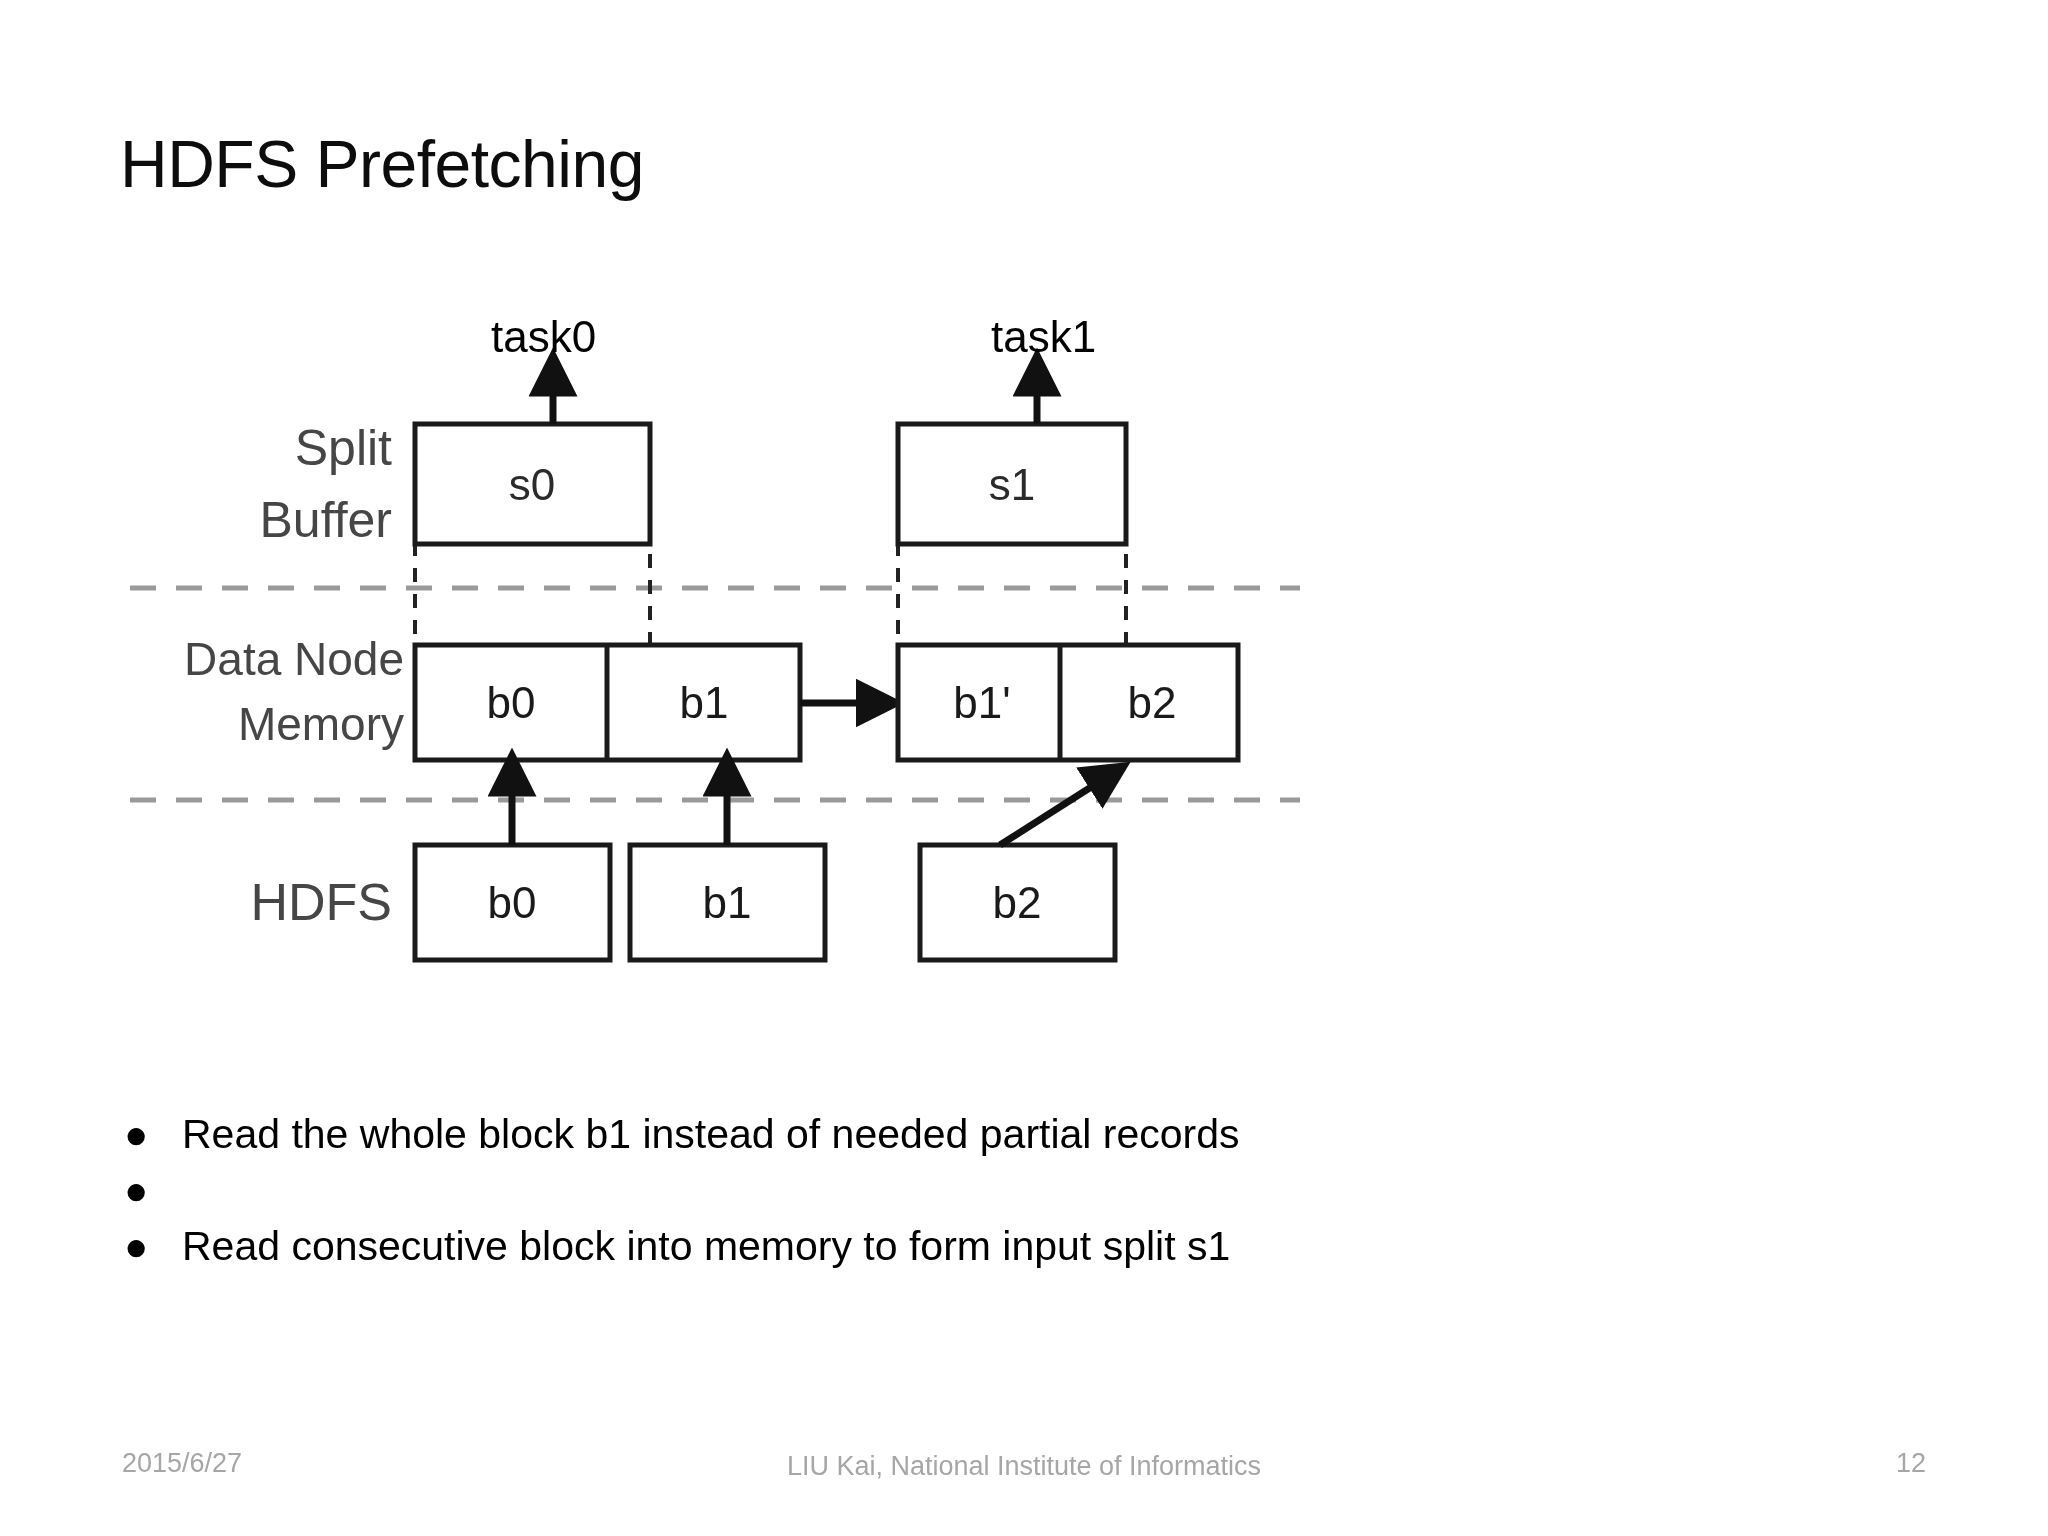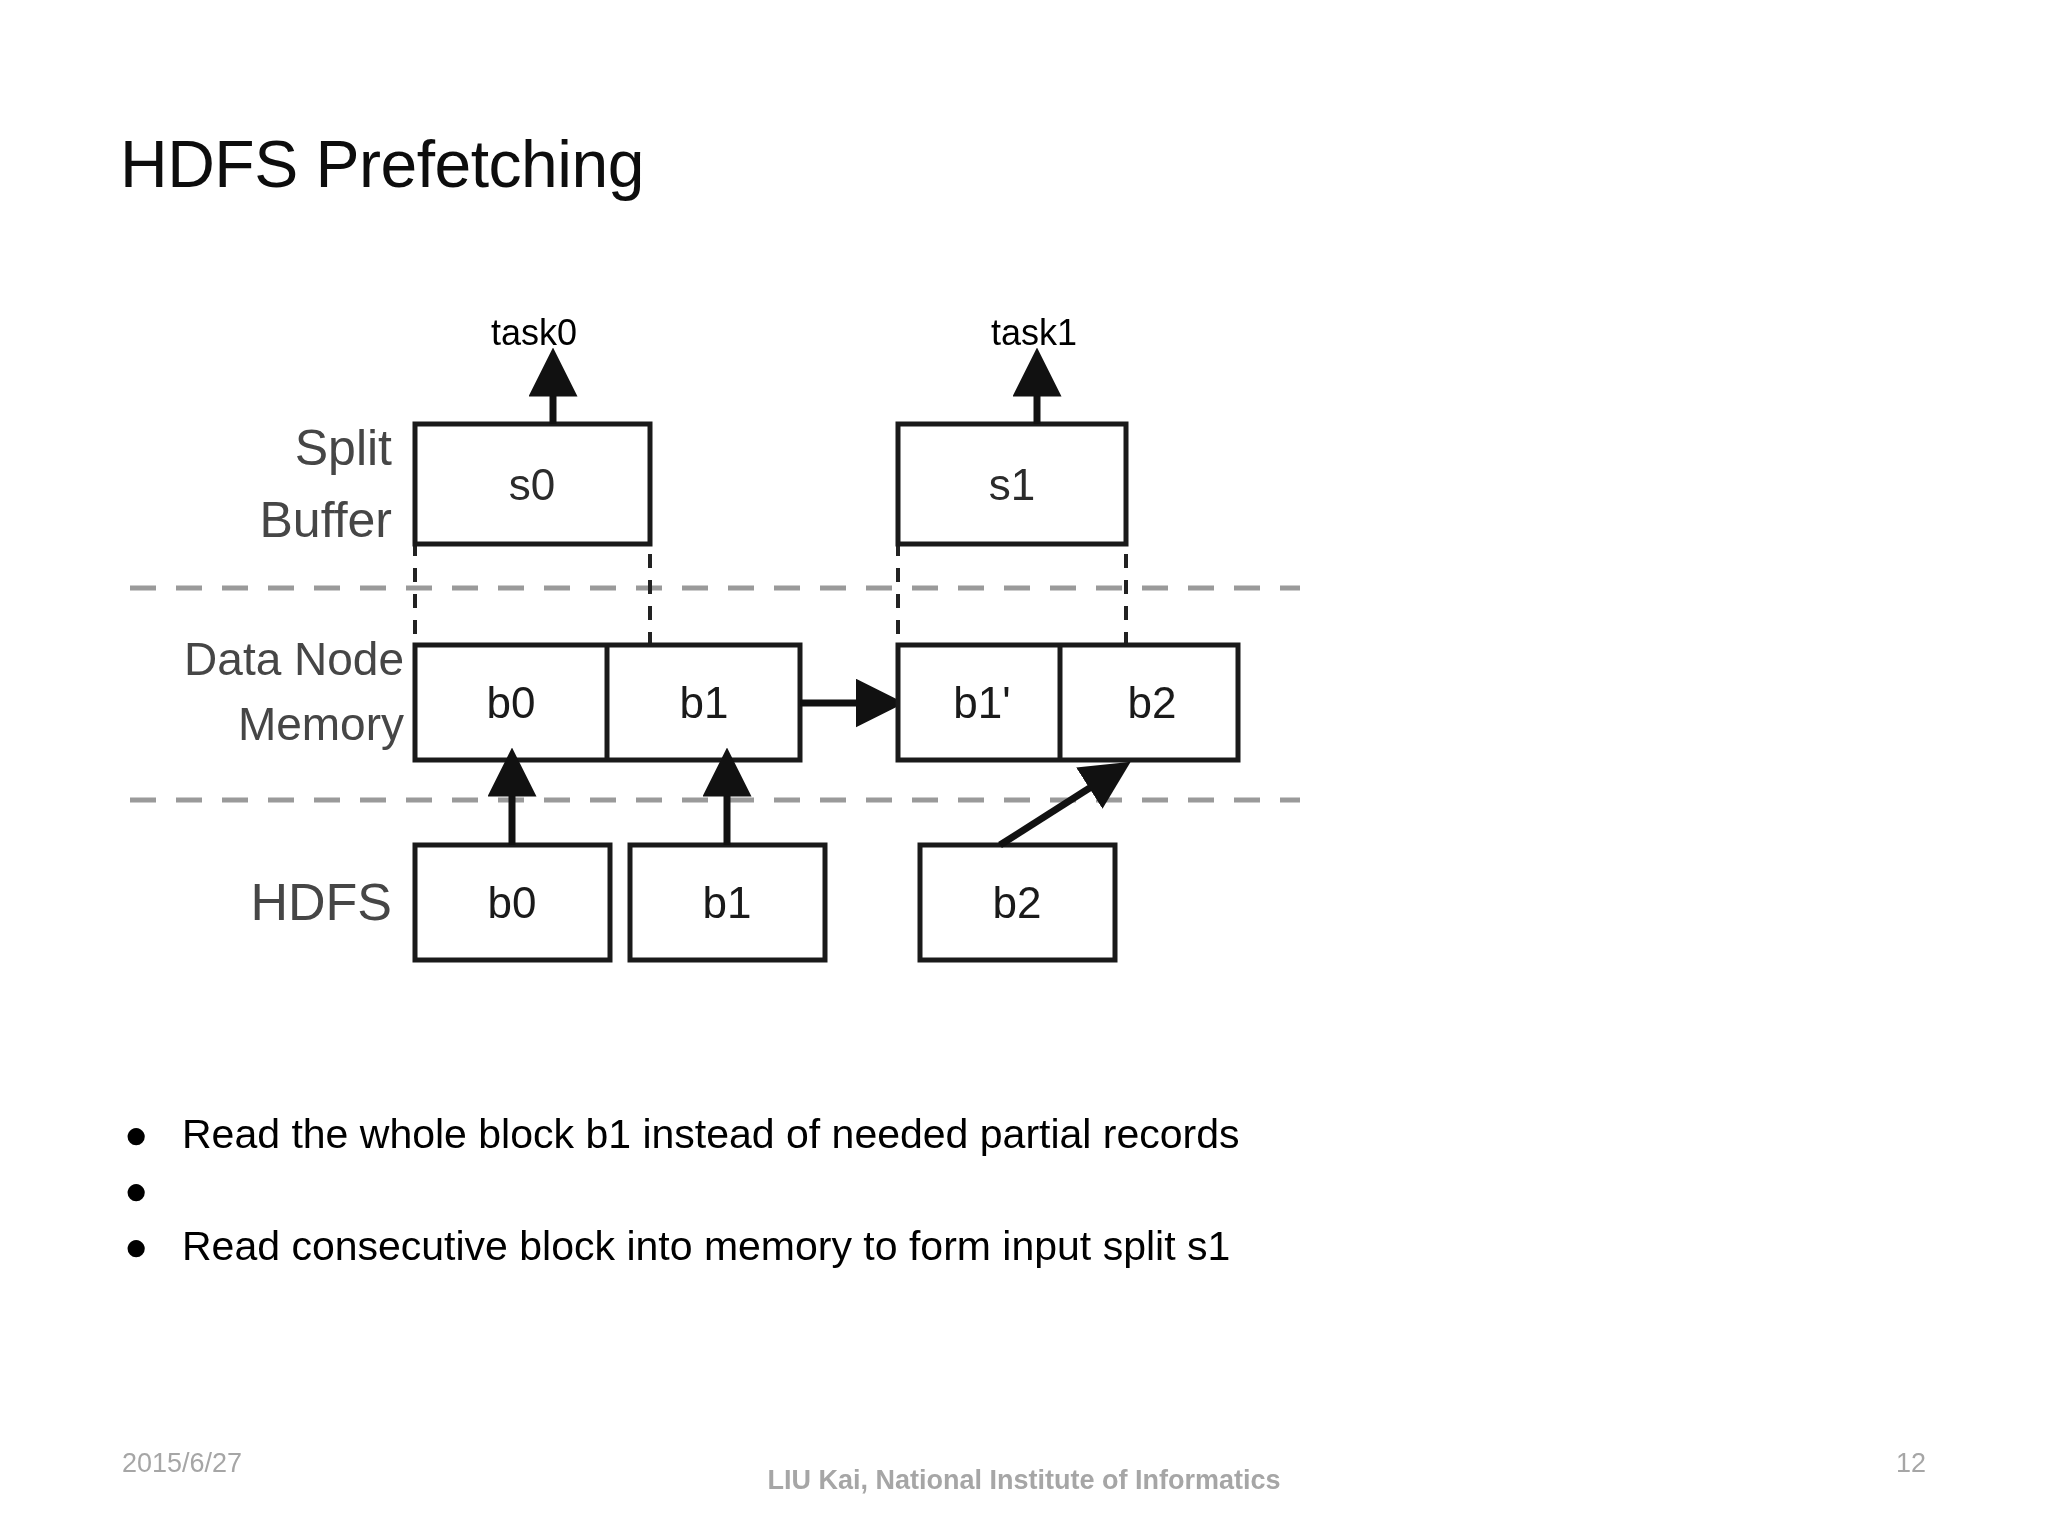--- a/index.html
+++ b/index.html
@@ -40,21 +40,21 @@
     top: 0px;
     width: 1400px;
     height: 1000px;
   }
   .figure svg { display: block; }
 
   
   .task-label {
     position: absolute;
     font-family: "Liberation Sans", sans-serif;
-    font-size: 36px;
+    font-size: 44px;
     color: #000;
     white-space: nowrap;
   }
   #task0-label { left: 491px; top: 312px; }
   #task1-label { left: 979px; top: 312px; margin-left: 12px; }
 
   
   .bullets {
     position: absolute;
     left: 120px;
@@ -90,21 +90,21 @@
     width: 2048px;
     height: 50px;
   }
   .footer-item {
     position: absolute;
     font-size: 27px;
     color: #a6a6a6;
     white-space: nowrap;
   }
   #footer-date { left: 122px; top: 0; }
-  #footer-center { left: 50%; transform: translateX(-50%); top: 17px; font-weight: bold; }
+  #footer-center { left: 50%; transform: translateX(-50%); top: 3px; }
   #footer-page { right: 122px; top: 0; }
 </style>
 </head>
 <body>
 
 <div class="slide">
 
   <div class="slide-title">HDFS Prefetching</div>
 
   <div class="figure">

